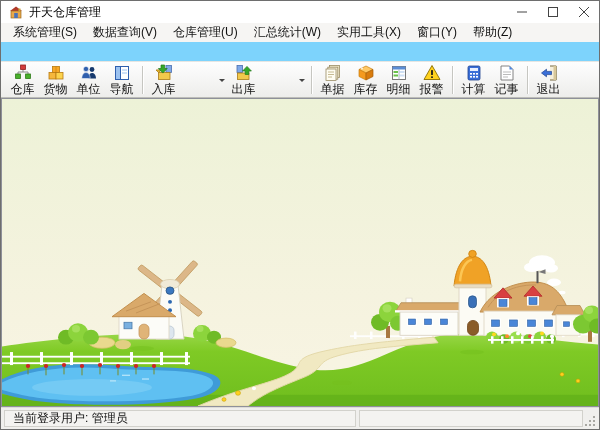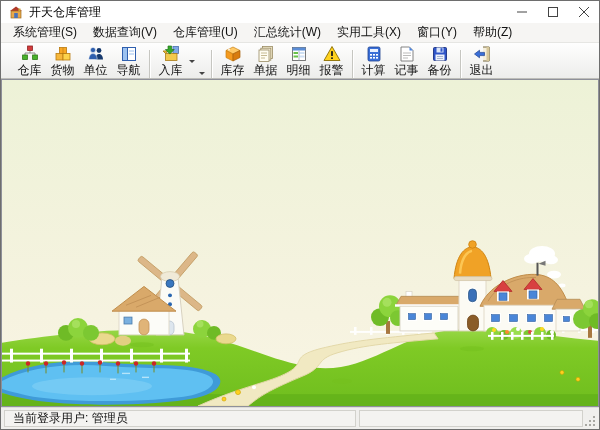--- a/index.html
+++ b/index.html
@@ -12,25 +12,25 @@
   .app-icon { width:16px; height:16px; margin:0 5px 0 7px; display:flex; align-items:center; justify-content:center; }
   .title-text { font-size:12px; color:#000; }
   .caption-btns { margin-left:auto; display:flex; height:100%; }
   .cap-btn { width:31px; height:100%; display:flex; align-items:center; justify-content:center; background:#fff; }
 
   
   .menubar { height:19px; background:#f6f5f3; display:flex; align-items:center; padding-left:4px; flex:0 0 auto; }
   .menu-item { padding:2px 8px; color:#111; cursor:default; }
 
   
-  .toolbar { height:37px; background:linear-gradient(#fefefe,#ededeb); border-top:1px solid #e6e6e3; border-bottom:1px solid #bdbdb8; display:flex; align-items:flex-end; padding-left:12px; flex:0 0 auto; }
+  .toolbar { height:37px; background:linear-gradient(#fefefe,#ededeb); border-top:1px solid #e6e6e3; border-bottom:1px solid #bdbdb8; display:flex; align-items:center; padding-left:5px; flex:0 0 auto;margin-top:19px; }
   .tb-btn { width:33px; height:35px; display:flex; flex-direction:column; align-items:center; justify-content:flex-start; padding-top:1px; cursor:default; border:1px solid transparent; }
   .tb-ic { width:18px; height:18px; display:block; }
   .tb-lb { font-size:12px; line-height:14px; color:#111; white-space:nowrap; }
-  .tb-split { display:flex; align-items:stretch; }
+  .tb-split { display:flex; align-items:stretch;gap:37px; }
   .dd { width:10px; display:flex; align-items:center; justify-content:center; cursor:default; }
   .dd::after { content:""; border:3.5px solid transparent; border-top-color:#444; margin-top:4px; }
   .tb-sep { width:1px; height:28px; background:#c6c6c1; margin:0 4px; box-shadow:1px 0 0 #fff; }
 
   
   .main { flex:1 1 auto; position:relative; border:1px solid #8e9099; background:#f2f3dc; overflow:hidden; }
   .main svg.scene { position:absolute; inset:0; width:100%; height:100%; display:block; }
 
   
   .statusbar { height:22px; background:#f0efed; border-top:1px solid #dddcd8; display:flex; align-items:center; padding:2px 3px; flex:0 0 auto; }
@@ -151,49 +151,59 @@
             <path d="M3.5,8.5 L1,6 L6.5,5.8 Z" fill="#e8ba30" stroke="#a87b18" stroke-width="0.8"></path>
             <path d="M6,1 h3.6 v3.5 h2.6 l-4.4,4.6 -4.4,-4.6 h2.6 Z" fill="#35a82a" stroke="#1f7a18" stroke-width="0.7"></path>
           </svg>
         </span>
         <span class="tb-lb">入库</span>
       </div>
       <span class="dd"></span>
     </div>
 
     <div class="tb-split">
+      <div class="tb-btn">
+        <span class="tb-ic">
+          <svg width="18" height="18" viewBox="0 0 18 18">
+            <rect x="2" y="1.5" width="5.5" height="7" fill="#7fa8e8" stroke="#4a6fae" stroke-width="0.8"></rect>
+            <rect x="2.5" y="9" width="11.5" height="6.5" fill="#f2c94c" stroke="#a87b18" stroke-width="0.8"></rect>
+            <path d="M10.2,10.5 v-3.5 h-2.6 l4.4,-4.6 4.4,4.6 h-2.6 v3.5 Z" fill="#35a82a" stroke="#1f7a18" stroke-width="0.7"></path>
+          </svg>
+        </span>
+        <span class="tb-lb">出库</span>
+      </div>
       <span class="dd"></span>
     </div>
 
     <div class="tb-sep"></div>
-
-    <div class="tb-btn">
-      <span class="tb-ic">
-        <svg width="18" height="18" viewBox="0 0 18 18">
-          <path d="M9,2 L16,5.5 L9,9 L2,5.5 Z" fill="#ffc966" stroke="#c87f10" stroke-width="0.7"></path>
-          <path d="M2,5.5 L9,9 L9,16 L2,12.5 Z" fill="#f59a1e" stroke="#c87f10" stroke-width="0.7"></path>
-          <path d="M16,5.5 L9,9 L9,16 L16,12.5 Z" fill="#d97c0e" stroke="#a86008" stroke-width="0.7"></path>
-          <circle cx="5" cy="4.5" r="1" fill="#fff" opacity="0.8"></circle>
-        </svg>
-      </span>
-      <span class="tb-lb">库存</span>
-    </div>
 
     <div class="tb-btn">
       <span class="tb-ic">
         <svg width="18" height="18" viewBox="0 0 18 18">
           <rect x="5.5" y="1.5" width="10" height="12" fill="#efe6c8" stroke="#9a8c64" stroke-width="0.8"></rect>
           <rect x="3.8" y="3.2" width="10" height="12" fill="#f7f0da" stroke="#9a8c64" stroke-width="0.8"></rect>
           <rect x="2" y="5" width="10" height="11.5" fill="#fffdf2" stroke="#9a8c64" stroke-width="0.8"></rect>
           <line x1="4" y1="8" x2="10" y2="8" stroke="#b8a878" stroke-width="0.8"></line>
           <line x1="4" y1="10.5" x2="10" y2="10.5" stroke="#b8a878" stroke-width="0.8"></line>
           <line x1="4" y1="13" x2="8" y2="13" stroke="#b8a878" stroke-width="0.8"></line>
         </svg>
       </span>
       <span class="tb-lb">单据</span>
+    </div>
+
+    <div class="tb-btn">
+      <span class="tb-ic">
+        <svg width="18" height="18" viewBox="0 0 18 18">
+          <path d="M9,2 L16,5.5 L9,9 L2,5.5 Z" fill="#ffc966" stroke="#c87f10" stroke-width="0.7"></path>
+          <path d="M2,5.5 L9,9 L9,16 L2,12.5 Z" fill="#f59a1e" stroke="#c87f10" stroke-width="0.7"></path>
+          <path d="M16,5.5 L9,9 L9,16 L16,12.5 Z" fill="#d97c0e" stroke="#a86008" stroke-width="0.7"></path>
+          <circle cx="5" cy="4.5" r="1" fill="#fff" opacity="0.8"></circle>
+        </svg>
+      </span>
+      <span class="tb-lb">库存</span>
     </div>
 
     <div class="tb-btn">
       <span class="tb-ic">
         <svg width="18" height="18" viewBox="0 0 18 18">
           <rect x="2.5" y="2.5" width="13" height="13" fill="#fff" stroke="#6a6a6a" stroke-width="0.9"></rect>
           <rect x="2.5" y="2.5" width="13" height="3" fill="#5b8dd6"></rect>
           <rect x="3.5" y="7" width="4.5" height="2" fill="#69c24a"></rect>
           <rect x="3.5" y="10.5" width="4.5" height="2" fill="#69c24a"></rect>
           <rect x="9.5" y="7" width="5" height="2" fill="#cfe0f4"></rect>
@@ -241,33 +251,20 @@
           <path d="M3,2 H11.5 L15,5.5 V16 H3 Z" fill="#fff" stroke="#777" stroke-width="0.9"></path>
           <path d="M11.5,2 L15,5.5 H11.5 Z" fill="#4a84e0"></path>
           <line x1="5" y1="8" x2="13" y2="8" stroke="#aaa" stroke-width="0.8"></line>
           <line x1="5" y1="10.5" x2="13" y2="10.5" stroke="#aaa" stroke-width="0.8"></line>
           <line x1="5" y1="13" x2="10" y2="13" stroke="#aaa" stroke-width="0.8"></line>
         </svg>
       </span>
       <span class="tb-lb">记事</span>
     </div>
 
-    <div class="tb-btn">
-      <span class="tb-ic">
-        <svg width="18" height="18" viewBox="0 0 18 18">
-          <rect x="2.5" y="2.5" width="13" height="13" rx="1" fill="#2f55c8" stroke="#1a3080" stroke-width="0.9"></rect>
-          <rect x="5.5" y="2.5" width="7" height="5" fill="#dce6f8"></rect>
-          <rect x="9.5" y="3.2" width="2" height="3.5" fill="#2f55c8"></rect>
-          <rect x="4.5" y="9.5" width="9" height="6" fill="#eef2fa"></rect>
-          <line x1="6" y1="11.5" x2="12" y2="11.5" stroke="#8899bb" stroke-width="0.7"></line>
-          <line x1="6" y1="13.5" x2="12" y2="13.5" stroke="#8899bb" stroke-width="0.7"></line>
-        </svg>
-      </span>
-      <span class="tb-lb">备份</span>
-    </div>
 
     <div class="tb-sep"></div>
 
     <div class="tb-btn">
       <span class="tb-ic">
         <svg width="18" height="18" viewBox="0 0 18 18">
           <path d="M10,2 H16.2 V16 H10" fill="#f5efdc" stroke="#6a5a2a" stroke-width="0.9"></path>
           <rect x="13.5" y="2" width="2.7" height="14" fill="#d8c89a"></rect>
           <path d="M1.5,9 L6.5,5.2 V7.4 H11.5 V10.6 H6.5 V12.8 Z" fill="#3a6fd8" stroke="#1f4390" stroke-width="0.7"></path>
         </svg>

